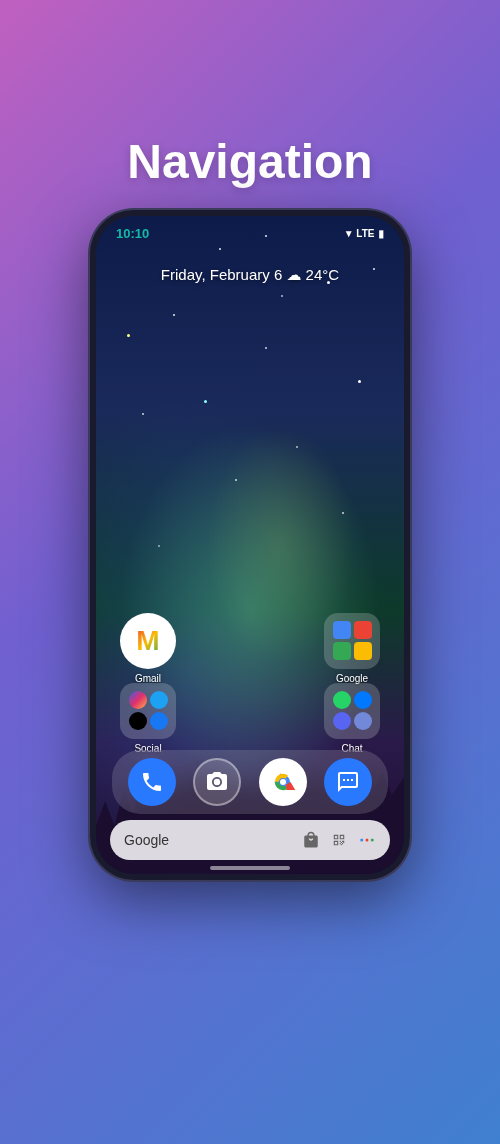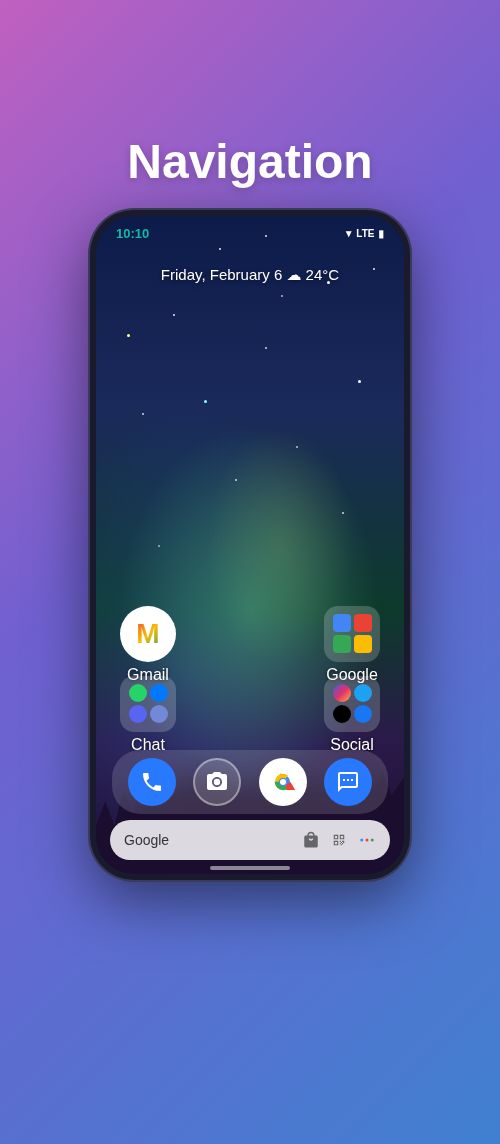--- a/index.html
+++ b/index.html
@@ -144,21 +144,21 @@
       display: flex;
       align-items: center;
       justify-content: center;
       margin-bottom: 4px;
       overflow: hidden;
       position: relative;
     }
 
     .app-label {
       color: white;
-      font-size: 16px;
+      font-size: 10px;
       text-shadow: 0 1px 3px rgba(0,0,0,0.8);
     }
 
     
     .icon-gmail {
       background: white;
     }
     .gmail-m {
       font-size: 28px;
       font-weight: 700;
@@ -303,39 +303,39 @@
           </div>
           <span class="app-label">Google</span>
         </div>
       </div>
 
       <div style="position:absolute;bottom:120px;left:20px;right:20px;display:flex;justify-content:space-between;z-index:10;">
 
         <div class="app-item">
           <div class="app-icon" style="background:rgba(255,255,255,0.2);border-radius:14px;">
             <div style="display:grid;grid-template-columns:1fr 1fr;gap:3px;padding:6px;">
+              <div style="background:linear-gradient(135deg,#405DE6,#E1306C,#FCAF45);border-radius:50%;width:18px;height:18px;"></div>
+              <div style="background:#1DA1F2;border-radius:50%;width:18px;height:18px;"></div>
+              <div style="background:#000000;border-radius:50%;width:18px;height:18px;"></div>
+              <div style="background:#1877F2;border-radius:50%;width:18px;height:18px;"></div>
+            </div>
+          </div>
+          <span class="app-label">Social</span>
+        </div>
+
+        <div class="app-item">
+          <div class="app-icon" style="background:rgba(255,255,255,0.2);border-radius:14px;">
+            <div style="display:grid;grid-template-columns:1fr 1fr;gap:3px;padding:6px;">
               <div style="background:#25D366;border-radius:50%;width:18px;height:18px;"></div>
               <div style="background:#0078FF;border-radius:50%;width:18px;height:18px;"></div>
               <div style="background:#5865F2;border-radius:50%;width:18px;height:18px;"></div>
               <div style="background:#7289DA;border-radius:50%;width:18px;height:18px;"></div>
             </div>
           </div>
           <span class="app-label">Chat</span>
-        </div>
-
-        <div class="app-item">
-          <div class="app-icon" style="background:rgba(255,255,255,0.2);border-radius:14px;">
-            <div style="display:grid;grid-template-columns:1fr 1fr;gap:3px;padding:6px;">
-              <div style="background:linear-gradient(135deg,#405DE6,#E1306C,#FCAF45);border-radius:50%;width:18px;height:18px;"></div>
-              <div style="background:#1DA1F2;border-radius:50%;width:18px;height:18px;"></div>
-              <div style="background:#000000;border-radius:50%;width:18px;height:18px;"></div>
-              <div style="background:#1877F2;border-radius:50%;width:18px;height:18px;"></div>
-            </div>
-          </div>
-          <span class="app-label">Social</span>
         </div>
 
 
 
       </div>
 
       <div class="dock">
 
         <div class="dock-icon" style="background:#2979FF;">
           <svg width="24" height="24" viewBox="0 0 24 24" fill="white">

